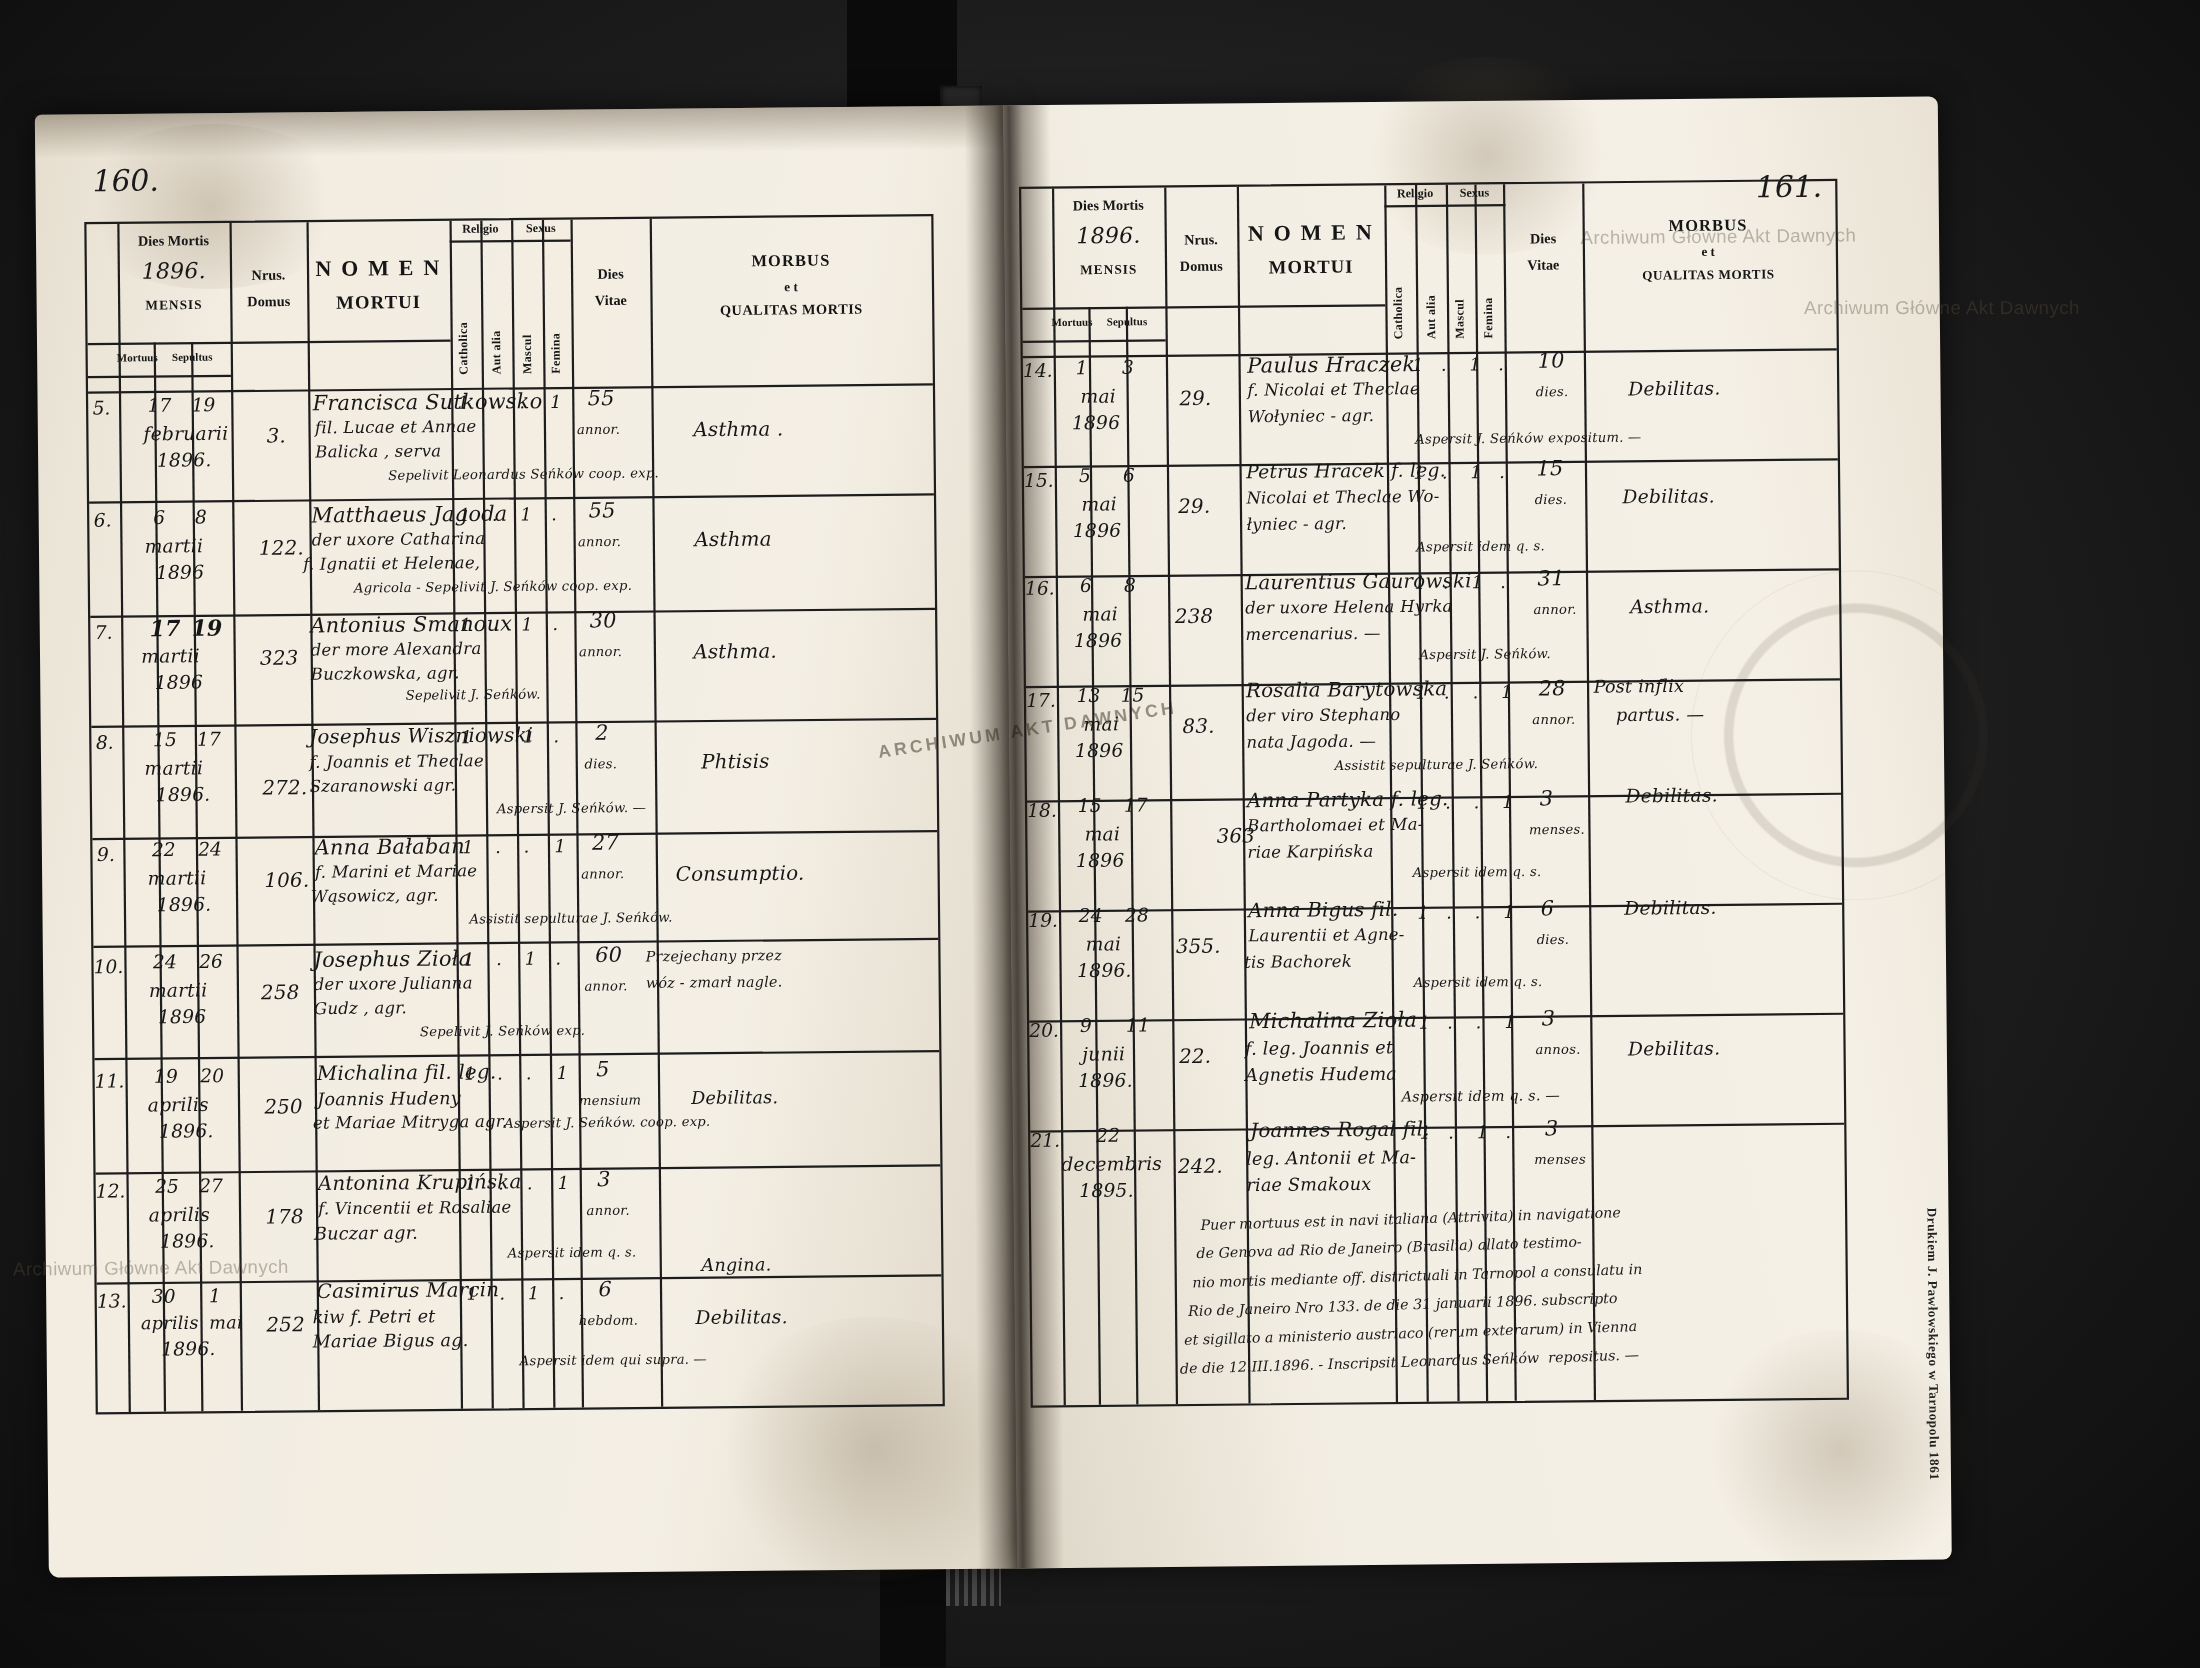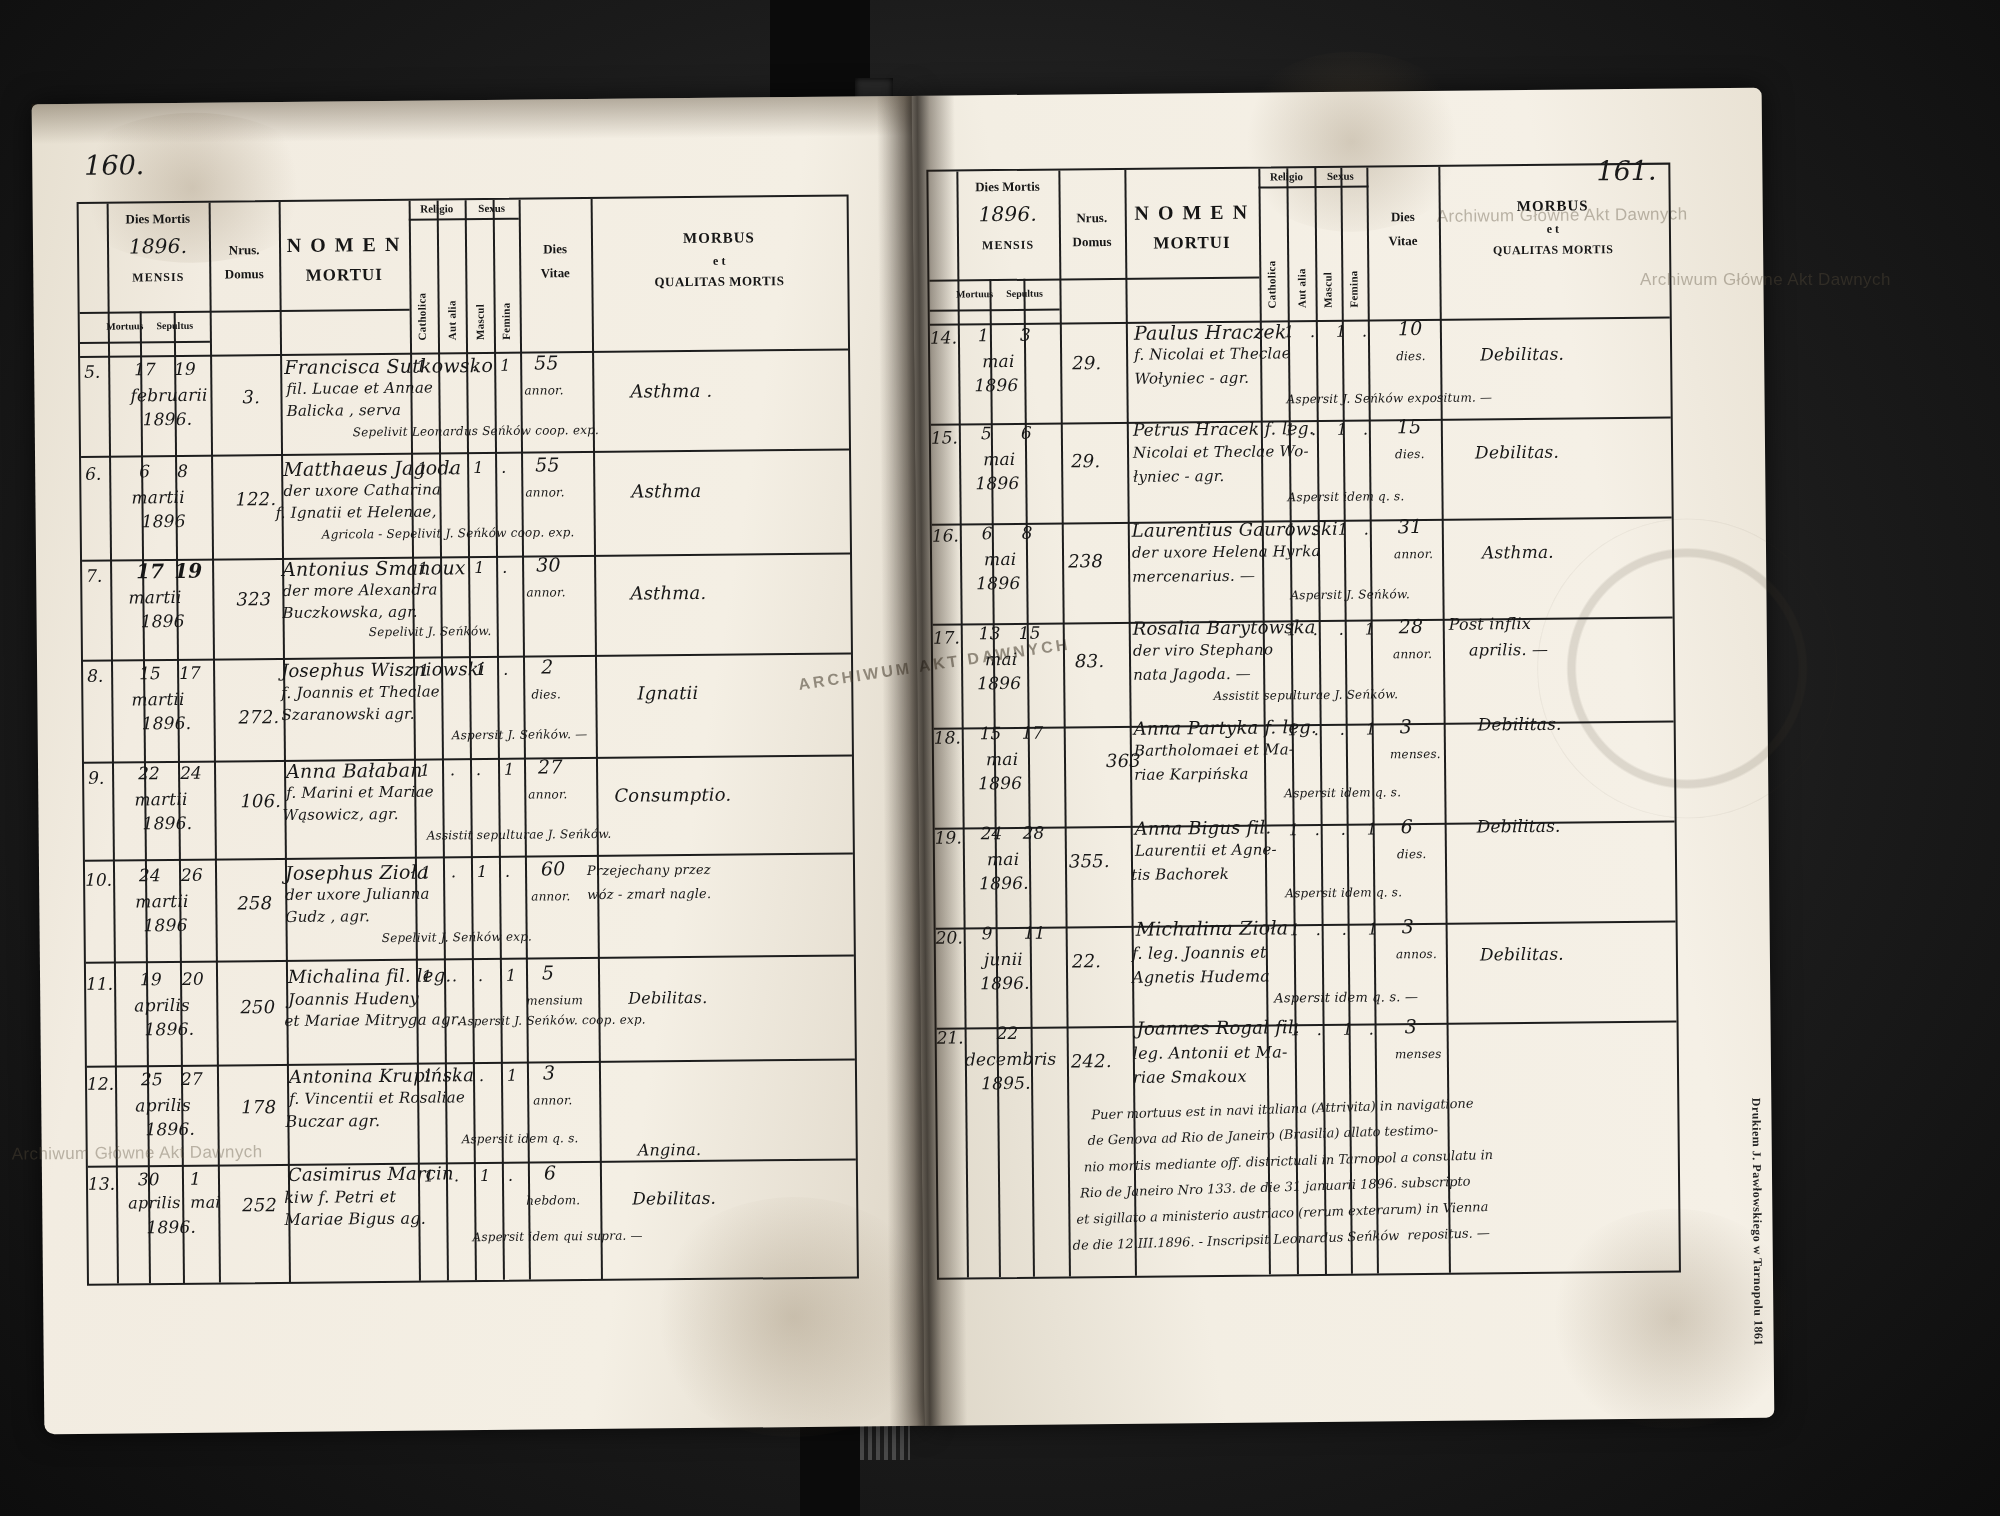--- a/index.html
+++ b/index.html
@@ -266,21 +266,21 @@
       <div class="hand" style="position:absolute;left:244px;top:558px;font-size:18px;">Josephus Wiszniowski</div>
       <div class="hand" style="position:absolute;left:244px;top:582px;font-size:15px;">f. Joannis et Theclae</div>
       <div class="hand" style="position:absolute;left:244px;top:604px;font-size:15px;">Szaranowski   agr.</div>
       <div class="hand" style="position:absolute;left:414px;top:628px;font-size:12px;">Aspersit J. Seńków. —</div>
       <div class="hand" style="position:absolute;left:382px;top:560px;font-size:16px;">1</div>
       <div class="hand" style="position:absolute;left:412px;top:560px;font-size:16px;">.</div>
       <div class="hand" style="position:absolute;left:438px;top:560px;font-size:16px;">1</div>
       <div class="hand" style="position:absolute;left:466px;top:560px;font-size:16px;">.</div>
       <div class="hand" style="position:absolute;left:504px;top:556px;font-size:19px;">2</div>
       <div class="hand" style="position:absolute;left:494px;top:588px;font-size:12px;">dies.</div>
-      <div class="hand" style="position:absolute;left:600px;top:584px;font-size:18px;">Ignatii</div>
+      <div class="hand" style="position:absolute;left:600px;top:584px;font-size:18px;">Phtisis</div>
 
       <div class="num" style="left:50px;top:664px;font-size:17px;">9.</div>
       <div class="num" style="left:100px;top:660px;font-size:17px;">22</div>
       <div class="num" style="left:142px;top:660px;font-size:17px;">24</div>
       <div class="hand" style="position:absolute;left:96px;top:686px;font-size:17px;">martii</div>
       <div class="hand" style="position:absolute;left:104px;top:710px;font-size:17px;">1896.</div>
       <div class="hand" style="position:absolute;left:202px;top:688px;font-size:18px;">106.</div>
       <div class="hand" style="position:absolute;left:248px;top:658px;font-size:19px;">Anna Bałaban</div>
       <div class="hand" style="position:absolute;left:248px;top:682px;font-size:15px;">f. Marini et Mariae</div>
       <div class="hand" style="position:absolute;left:244px;top:704px;font-size:15px;">Wąsowicz,  agr.</div>
@@ -499,21 +499,21 @@
       <div class="hand" style="position:absolute;left:216px;top:548px;font-size:15px;">der viro Stephano</div>
       <div class="hand" style="position:absolute;left:216px;top:572px;font-size:15px;">nata  Jagoda. —</div>
       <div class="hand" style="position:absolute;left:296px;top:596px;font-size:12px;">Assistit sepulturae J. Seńków.</div>
       <div class="hand" style="position:absolute;left:370px;top:528px;font-size:16px;">1</div>
       <div class="hand" style="position:absolute;left:396px;top:528px;font-size:16px;">.</div>
       <div class="hand" style="position:absolute;left:422px;top:528px;font-size:16px;">.</div>
       <div class="hand" style="position:absolute;left:448px;top:528px;font-size:16px;">1</div>
       <div class="hand" style="position:absolute;left:482px;top:524px;font-size:19px;">28</div>
       <div class="hand" style="position:absolute;left:476px;top:556px;font-size:12px;">annor.</div>
       <div class="hand" style="position:absolute;left:532px;top:524px;font-size:16px;">Post inflix</div>
-      <div class="hand" style="position:absolute;left:552px;top:550px;font-size:16px;">aprilis. —</div>
+      <div class="hand" style="position:absolute;left:552px;top:550px;font-size:16px;">partus. —</div>
 
       <div class="num" style="left:16px;top:632px;font-size:17px;">18.</div>
       <div class="num" style="left:62px;top:628px;font-size:17px;">15</div>
       <div class="num" style="left:104px;top:628px;font-size:17px;">17</div>
       <div class="hand" style="position:absolute;left:68px;top:654px;font-size:17px;">mai</div>
       <div class="hand" style="position:absolute;left:60px;top:678px;font-size:17px;">1896</div>
       <div class="hand" style="position:absolute;left:152px;top:656px;font-size:18px;margin-left:36px;">363</div>
       <div class="hand" style="position:absolute;left:216px;top:624px;font-size:18px;">Anna Partyka f. leg.</div>
       <div class="hand" style="position:absolute;left:216px;top:648px;font-size:15px;">Bartholomaei et Ma-</div>
       <div class="hand" style="position:absolute;left:216px;top:672px;font-size:15px;">riae  Karpińska</div>

